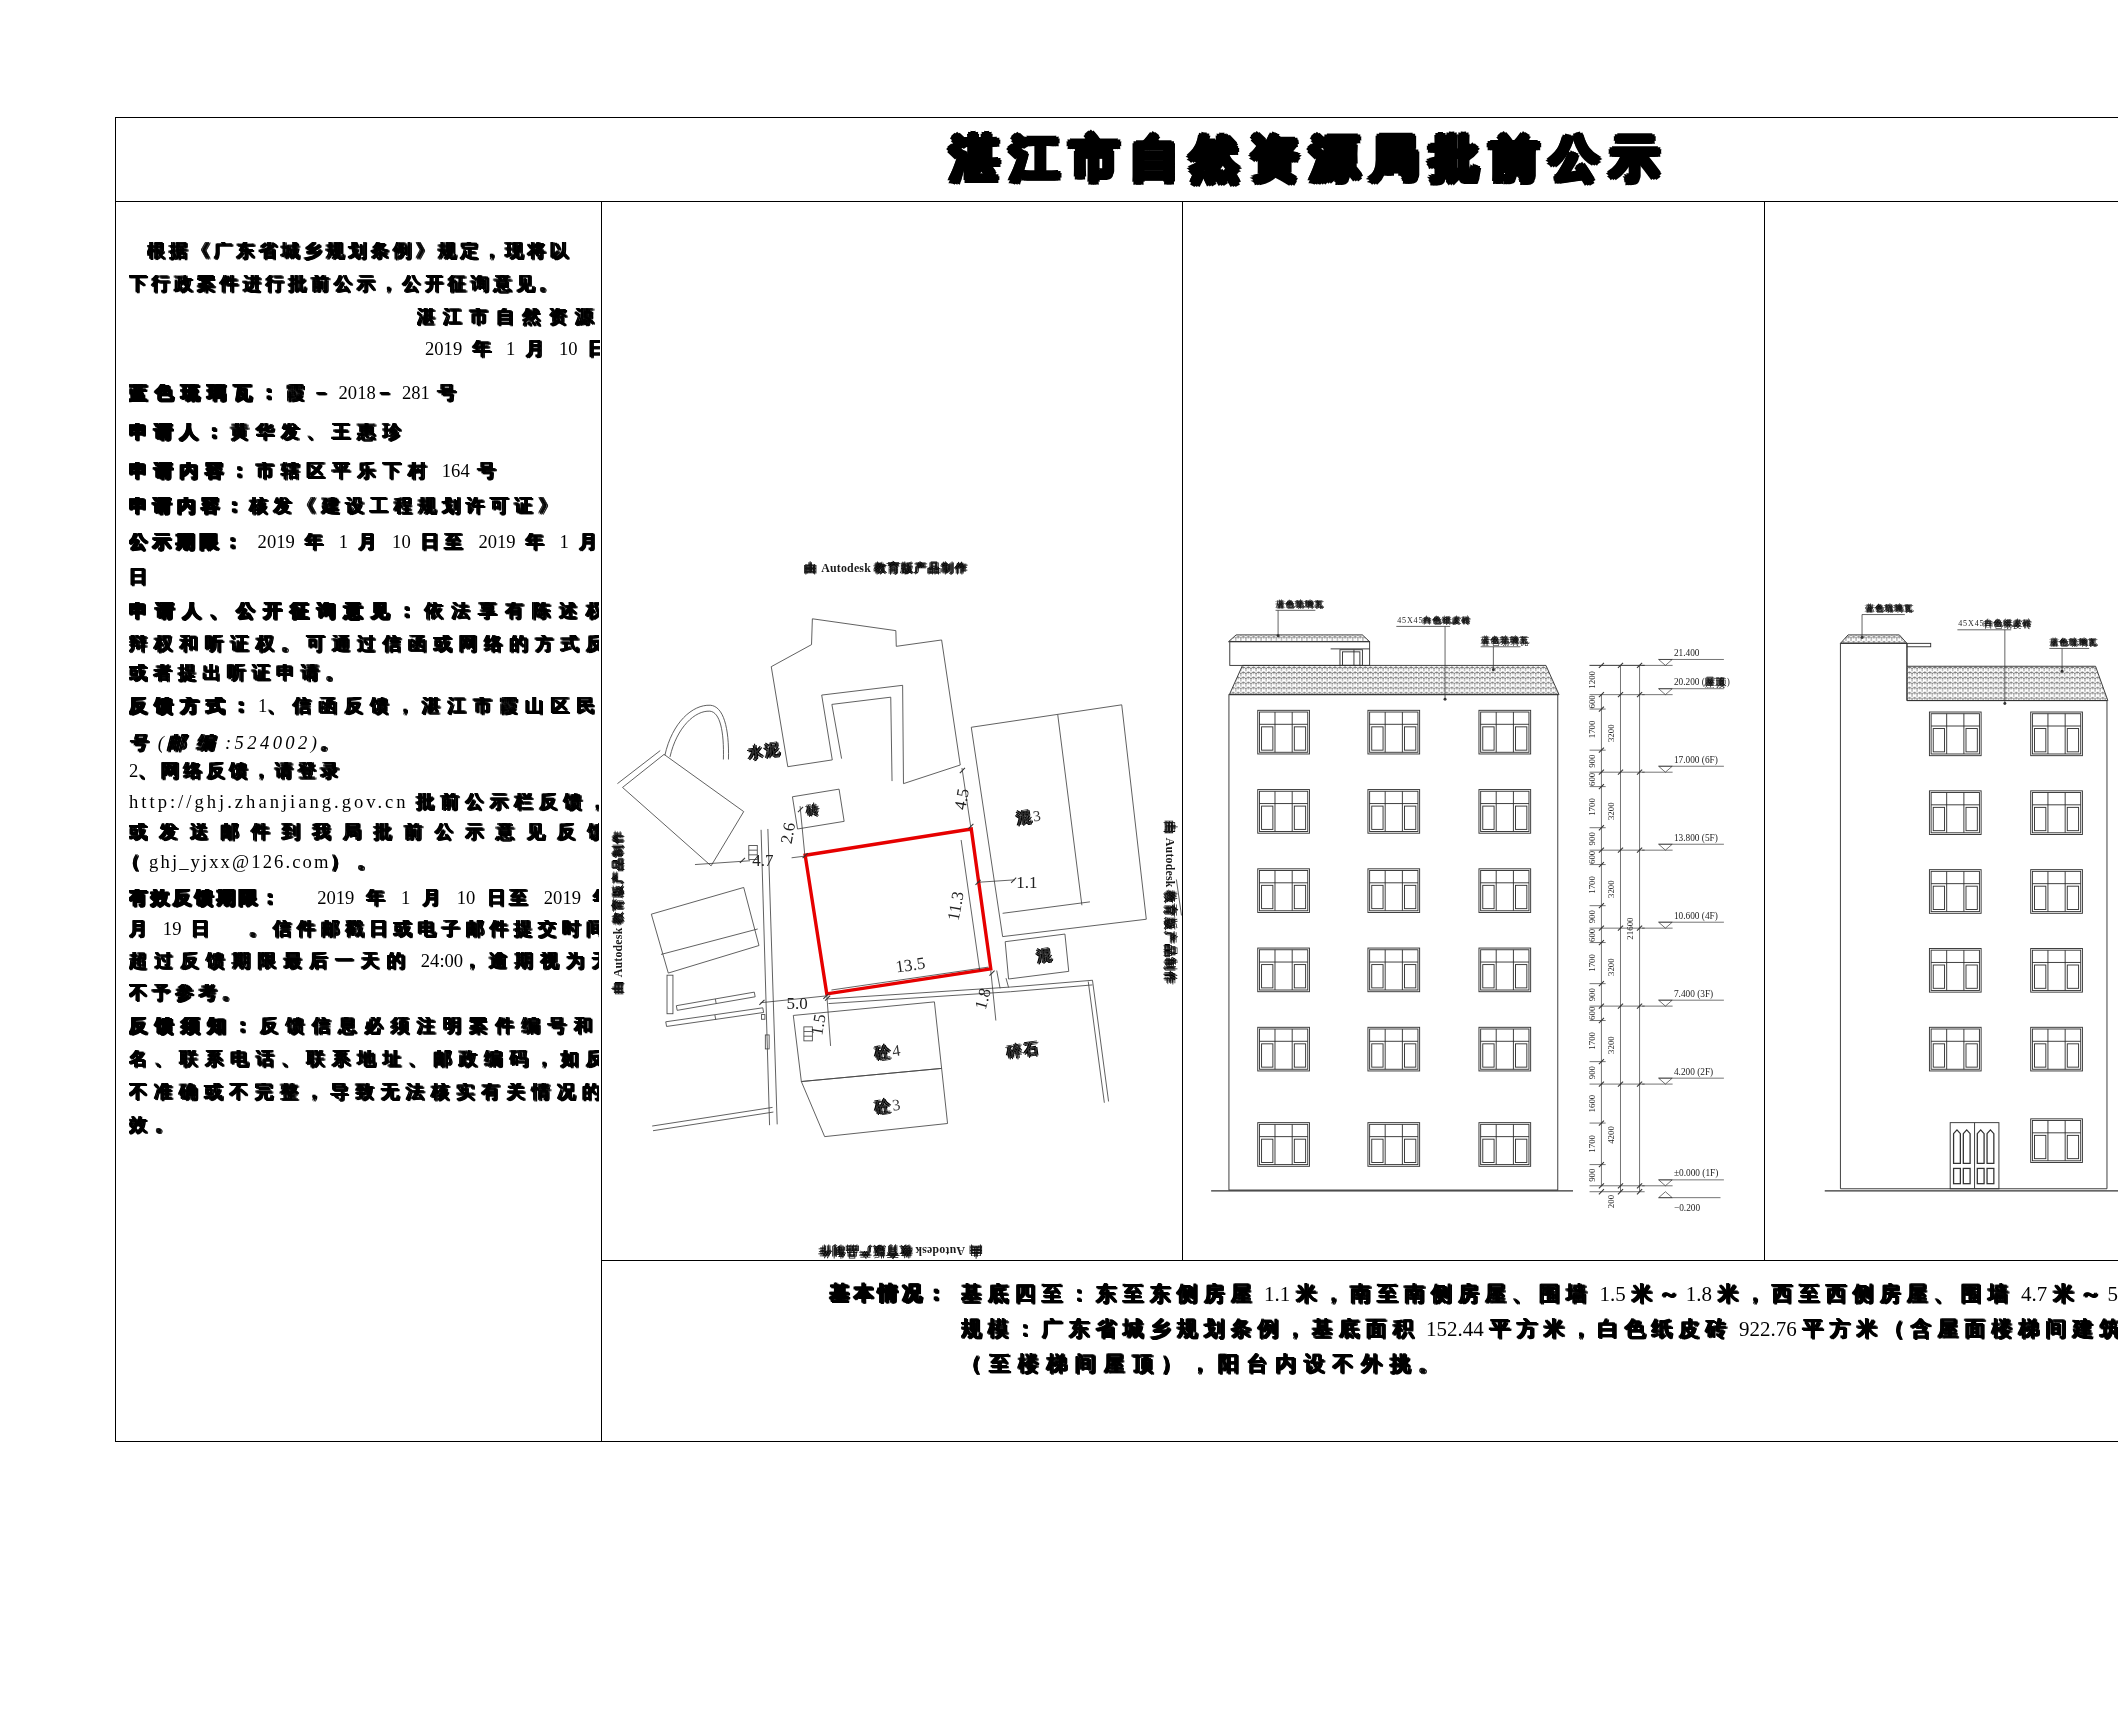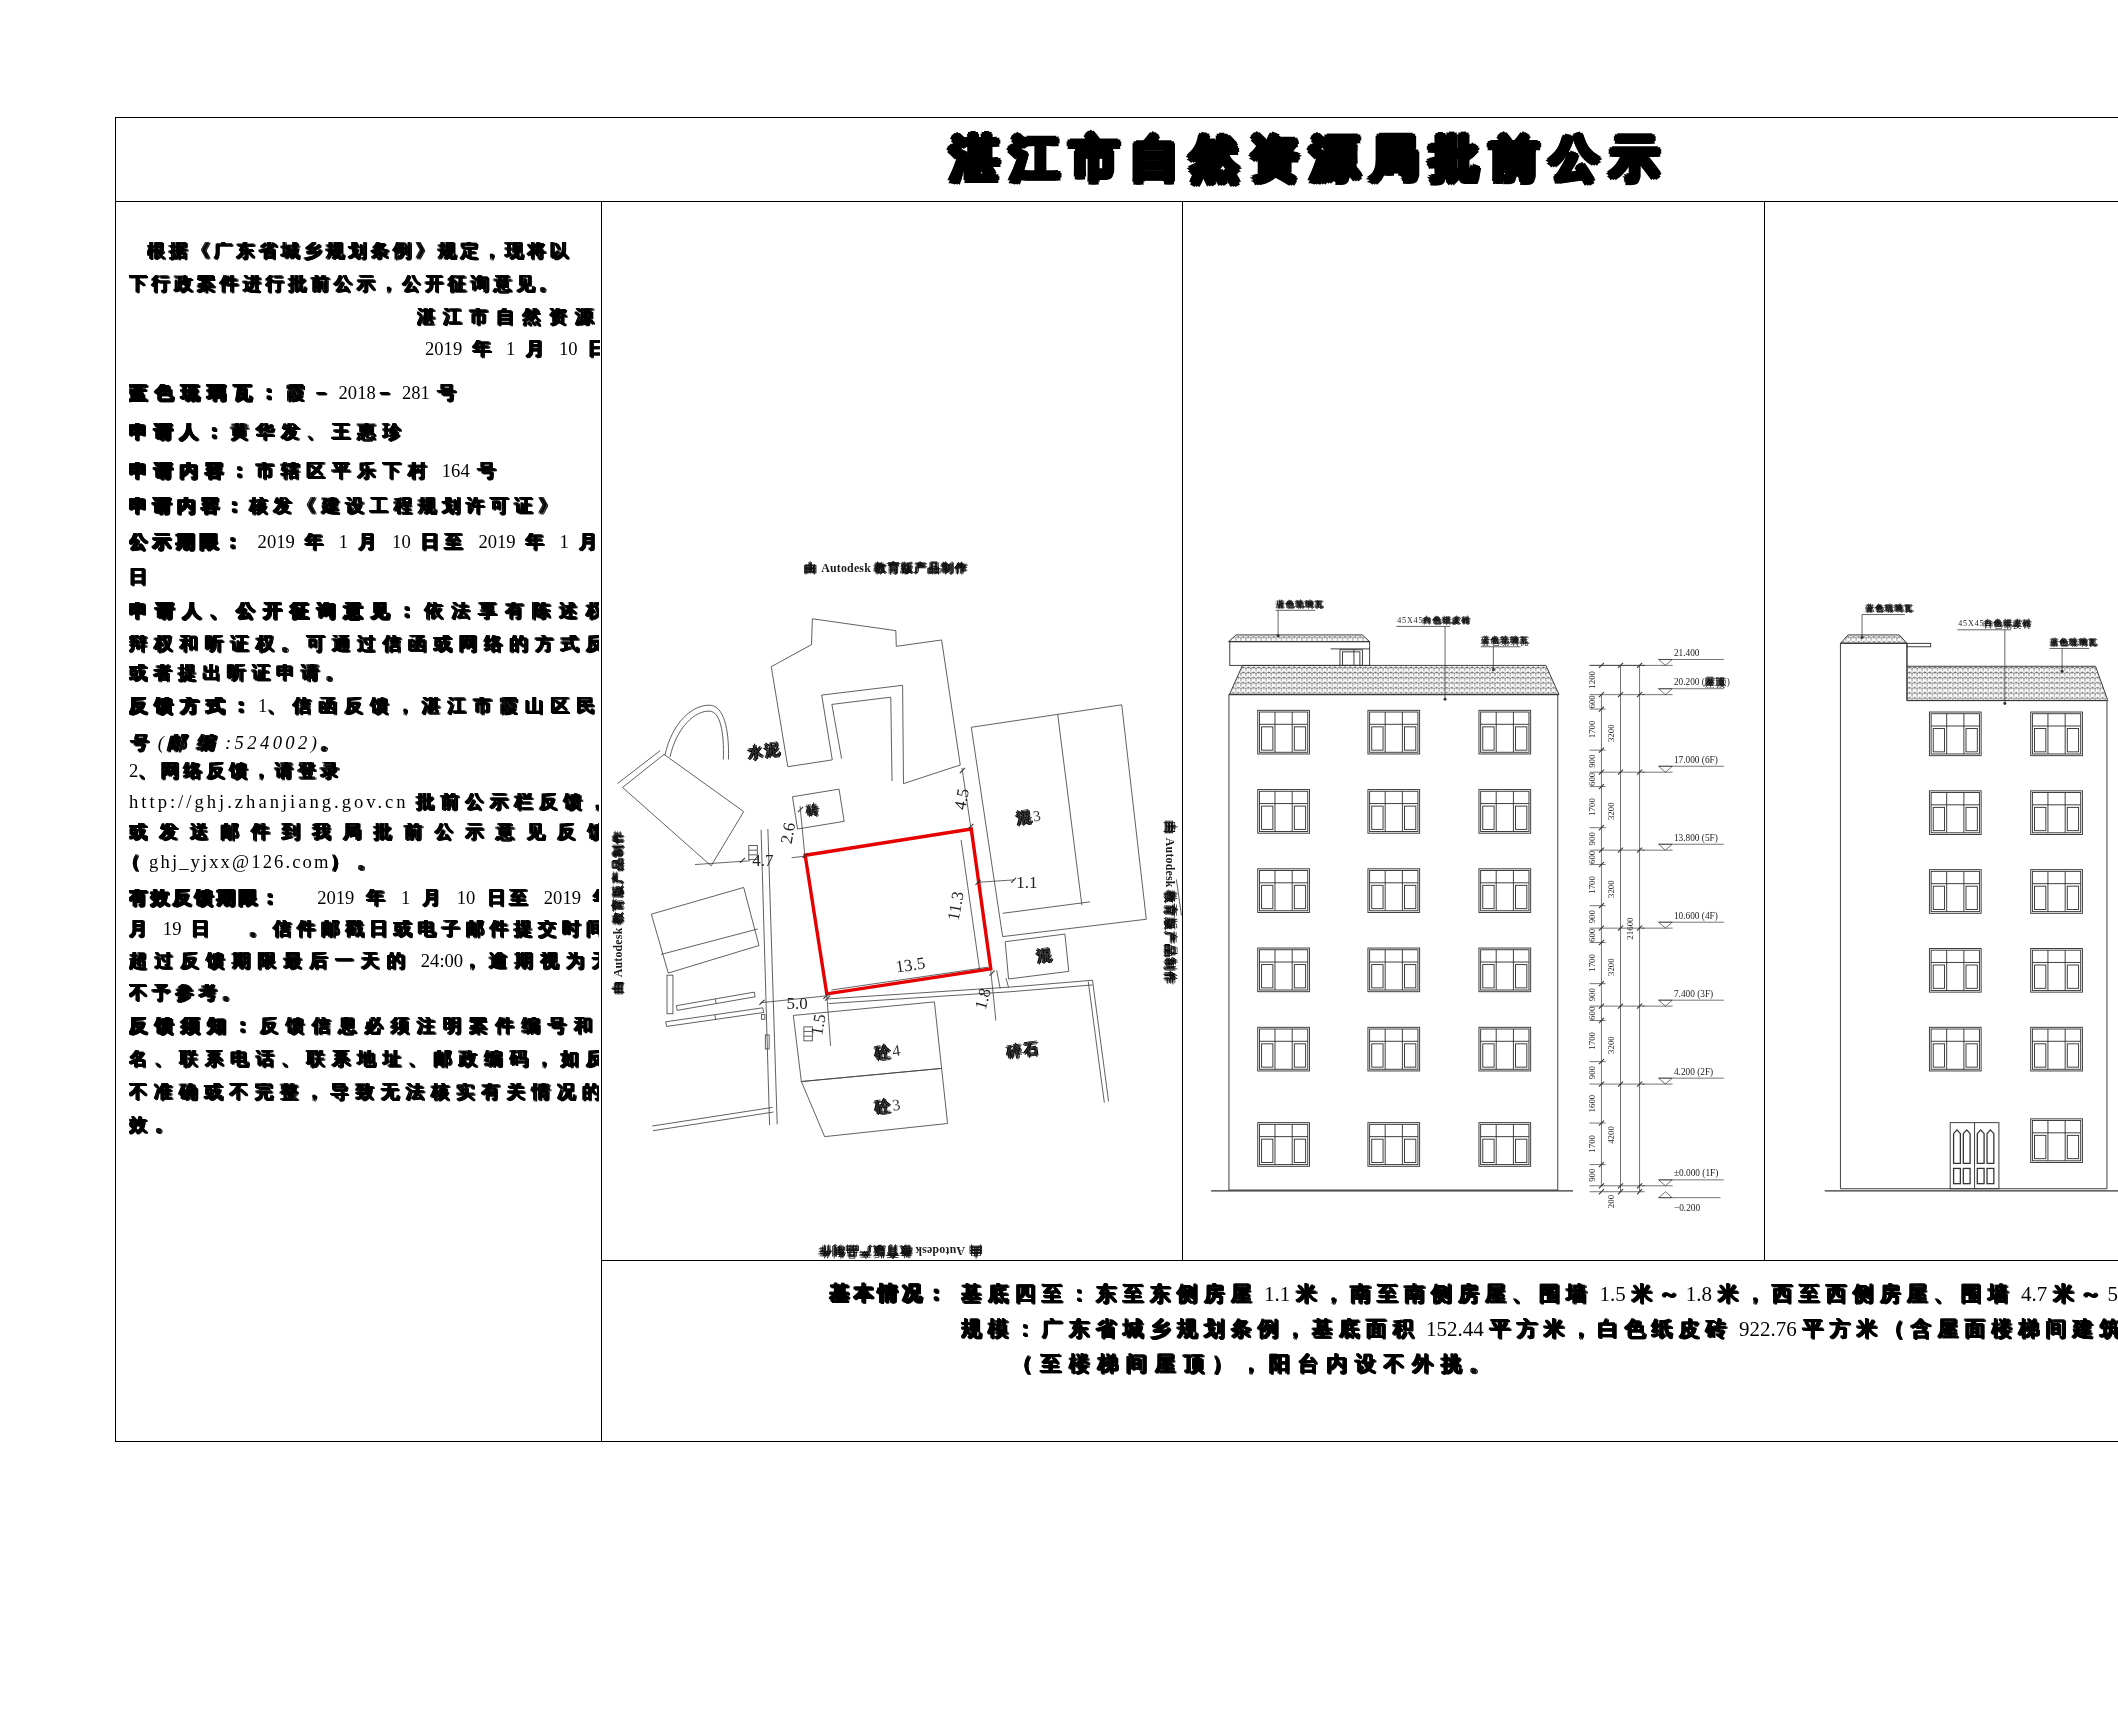--- a/index.html
+++ b/index.html
@@ -56,21 +56,21 @@
 <div class="txt" style="left:129px;top:1050px;max-width:470px;overflow:hidden;"><span class="zh" style="letter-spacing:6.8px">名、联系电话、联系地址、邮政编码，如反馈信息</span></div>
 <div class="txt" style="left:129px;top:1083px;max-width:470px;overflow:hidden;"><span class="zh" style="letter-spacing:6.6px">不准确或不完整，导致无法核实有关情况的视为无</span></div>
 <div class="txt" style="left:129px;top:1116px;max-width:470px;overflow:hidden;"><span class="zh" style="letter-spacing:7.6px">效。</span></div>
 
 <div class="txt" style="left:830px;top:1284px;font-size:19.5px;font-weight:bold;"><span class="zh" style="letter-spacing:4.7px">基本情况：</span></div>
 
 <div class="txt" style="left:961px;top:1283px;font-size:21px;word-spacing:0.8px;max-width:1367px;overflow:hidden;"><span class="zh" style="letter-spacing:6px">基底四至：东至东侧房屋</span> 1.1 <span class="zh" style="letter-spacing:6px">米，南至南侧房屋、围墙</span> 1.5 <span class="zh" style="letter-spacing:6px">米～</span>1.8 <span class="zh" style="letter-spacing:6px">米，西至西侧房屋、围墙</span> 4.7 <span class="zh" style="letter-spacing:6px">米～</span>5  2.6 4.5 </div>
 
 <div class="txt" style="left:961px;top:1318px;font-size:21px;word-spacing:0.8px;max-width:1367px;overflow:hidden;"><span class="zh" style="letter-spacing:6px">规模：广东省城乡规划条例，基底面积</span> 152.44 <span class="zh" style="letter-spacing:6px">平方米，白色纸皮砖</span> 922.76 <span class="zh" style="letter-spacing:6px">平方米（含屋面楼梯间建筑面积</span> 8.12  23 </div>
 
-<div class="txt" style="left:1012px;top:1353px;font-size:21px;max-width:1367px;overflow:hidden;"><span class="zh" style="letter-spacing:7.6px">（至楼梯间屋顶），阳台内设不外挑。</span></div>
+<div class="txt" style="left:961px;top:1353px;font-size:21px;max-width:1367px;overflow:hidden;"><span class="zh" style="letter-spacing:7.6px">（至楼梯间屋顶），阳台内设不外挑。</span></div>
 
 <svg style="position:absolute;left:0;top:0;" width="2446" height="1730" viewBox="0 0 5772 4082">
 <defs>
 <pattern id="tiles" width="12" height="12" patternUnits="userSpaceOnUse">
 <line x1="6" y1="0" x2="6" y2="7" stroke="#333" stroke-width="1.25"></line>
 <path d="M0,7 a6,4.6 0 0 1 12,0 M0,7 v5 M12,7 v5" fill="none" stroke="#333" stroke-width="1.25"></path>
 </pattern>
 </defs>
 
 <g>

